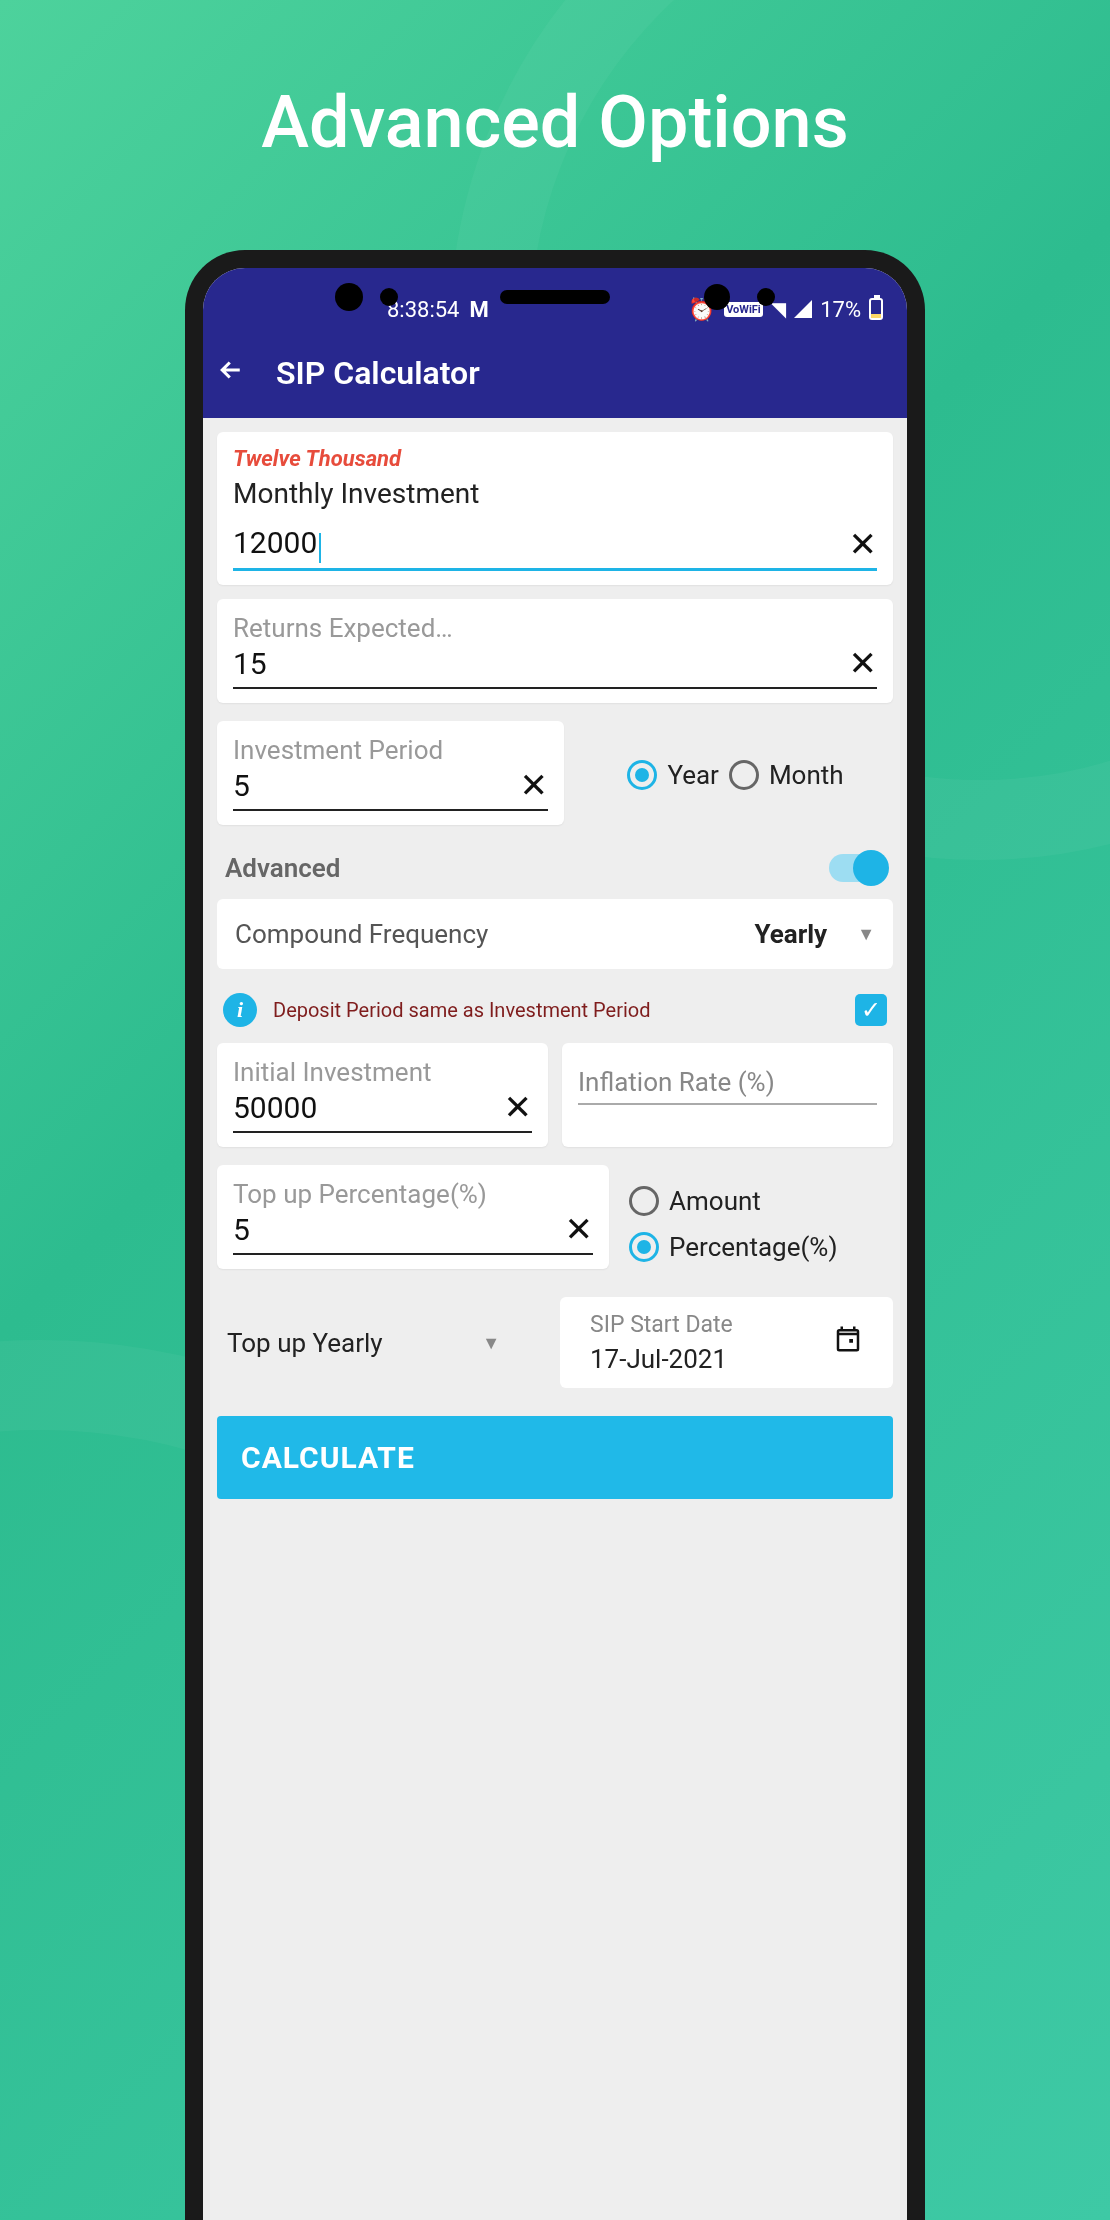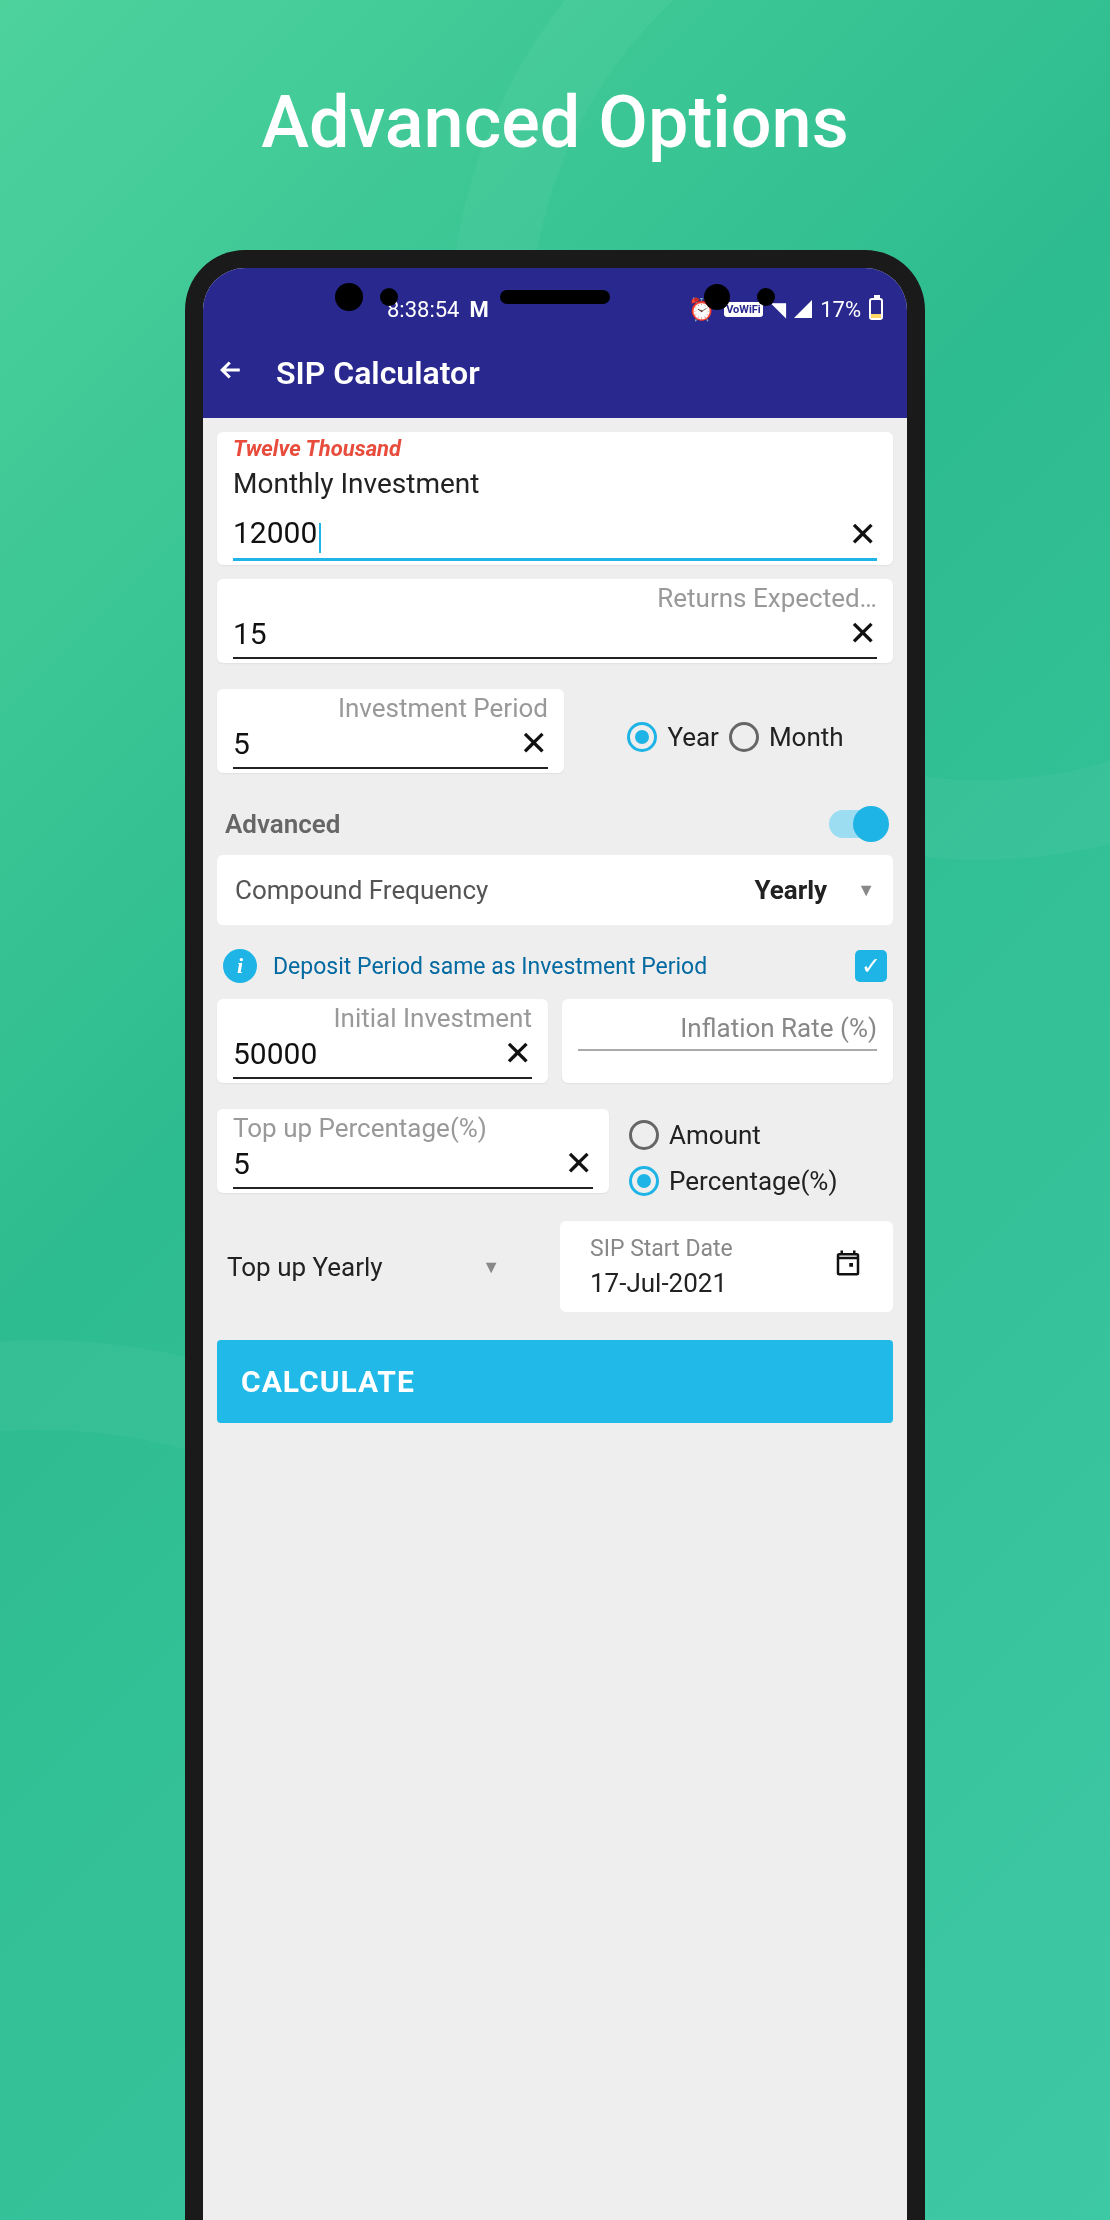--- a/index.html
+++ b/index.html
@@ -99,26 +99,26 @@
     color:#fff;
     gap:30px;
   }
   .back-btn { font-size:34px; cursor:pointer; }
   .app-title { font-size:32px; font-weight:600; }
 
   .content { padding:14px 14px; }
   .card {
     background:#fff;
     border-radius:6px;
-    padding:4px 16px;
+    padding:14px 16px;
     margin-bottom:14px;
     box-shadow:0 1px 2px rgba(0,0,0,0.06);
   }
   .row { display:flex; gap:14px; margin-bottom:14px; }
-  .row .card { flex:1; margin-bottom:12px;text-align:right; }
+  .row .card { flex:1; margin-bottom:4px; }
   .helper-text { color:#e74c3c; font-style:italic; font-weight:700; font-size:22px; margin-bottom:6px;}
   .field-label-filled { color:#222; font-size:28px; margin-bottom:14px; }
   .field-label-empty { color:#999; font-size:26px; }
   .input-line {
     display:flex;
     align-items:center;
     justify-content:space-between;
     border-bottom:2px solid #222;
     padding-bottom:4px;
   }
@@ -199,21 +199,21 @@
     border-radius:50%;
     color:#fff;
     display:flex;
     align-items:center;
     justify-content:center;
     font-size:22px;
     font-style:italic;
     font-family:Georgia, serif;
     font-weight:bold;
   }
-  .info-text { flex:1; color:#0369a1; font-size:23px; }
+  .info-text { flex:1; color:#7f1d1d; font-size:20px; }
   .checkbox {
     width:32px; height:32px;
     background:#1eb4e6;
     border-radius:5px;
     color:#fff;
     display:flex;
     align-items:center;
     justify-content:center;
     font-size:24px;
     cursor:pointer;

